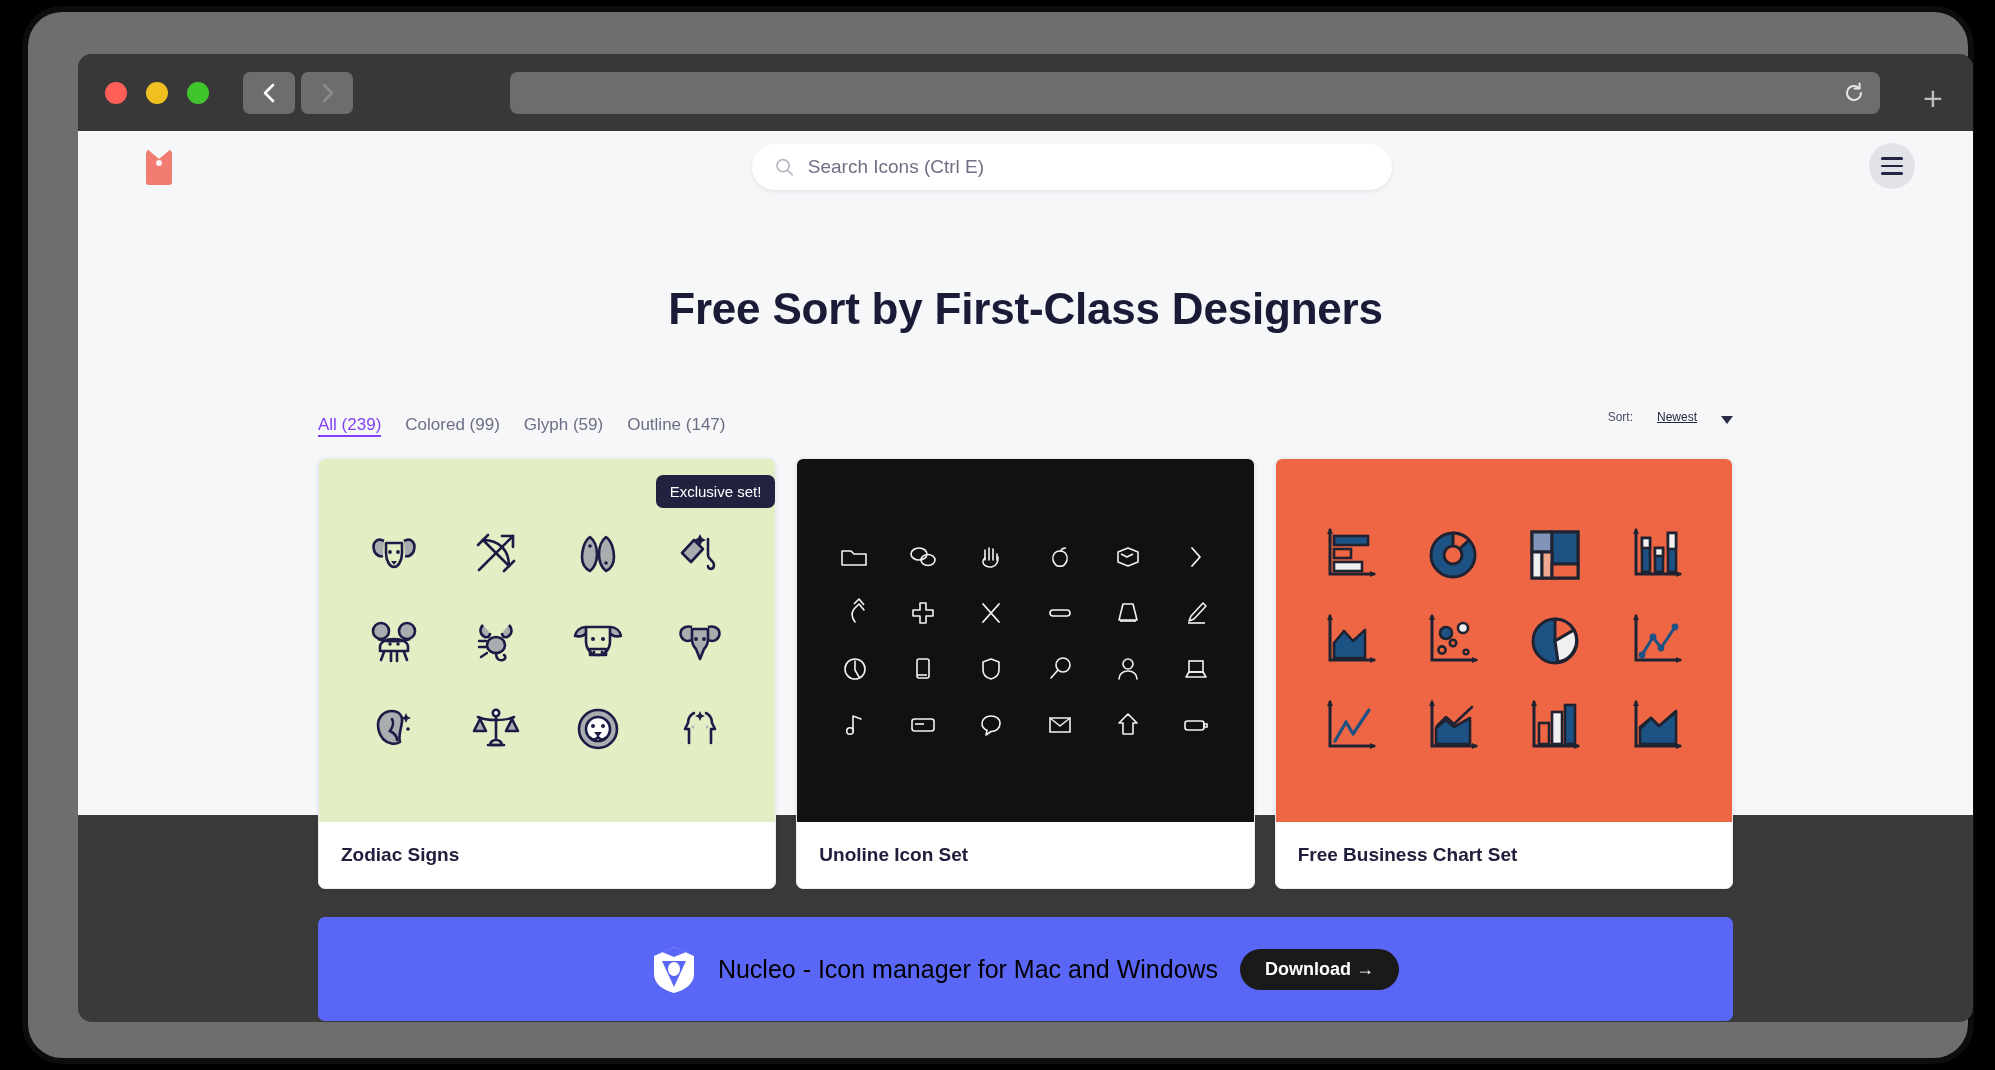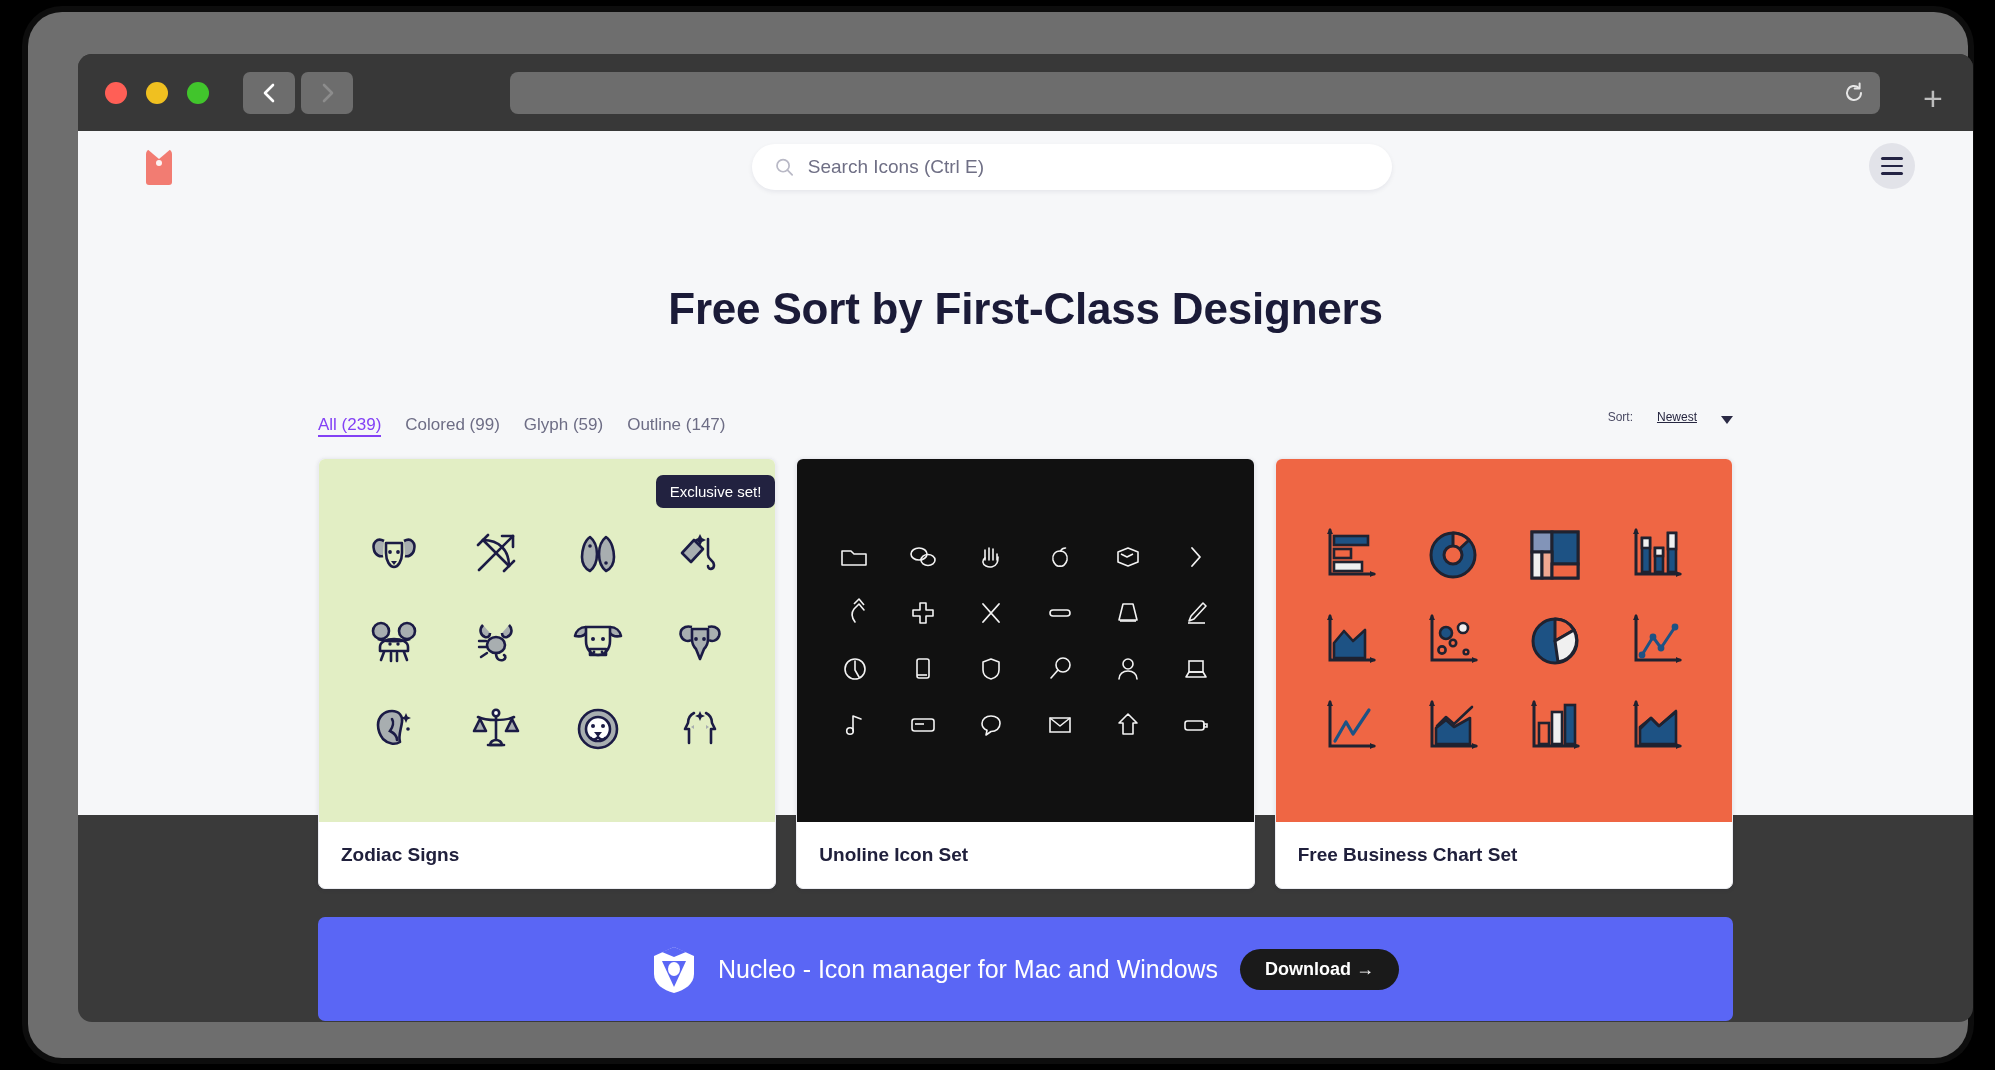--- a/index.html
+++ b/index.html
@@ -299,21 +299,21 @@
     margin: 28px 240px 0 240px;
     height: 104px;
     background: #5a66f5;
     border-radius: 7px;
     display: flex;
     align-items: center;
     justify-content: center;
     gap: 22px;
   }
   .banner-text {
-    color: #ffffff;
+    color: #000000;
     font-size: 25px;
     font-family: "Liberation Sans Narrow", "Liberation Sans", sans-serif;
   }
   .download-btn {
     background: #1a1a1a;
     color: #ffffff;
     border: none;
     border-radius: 22px;
     padding: 10px 25px;
     font-size: 18px;

